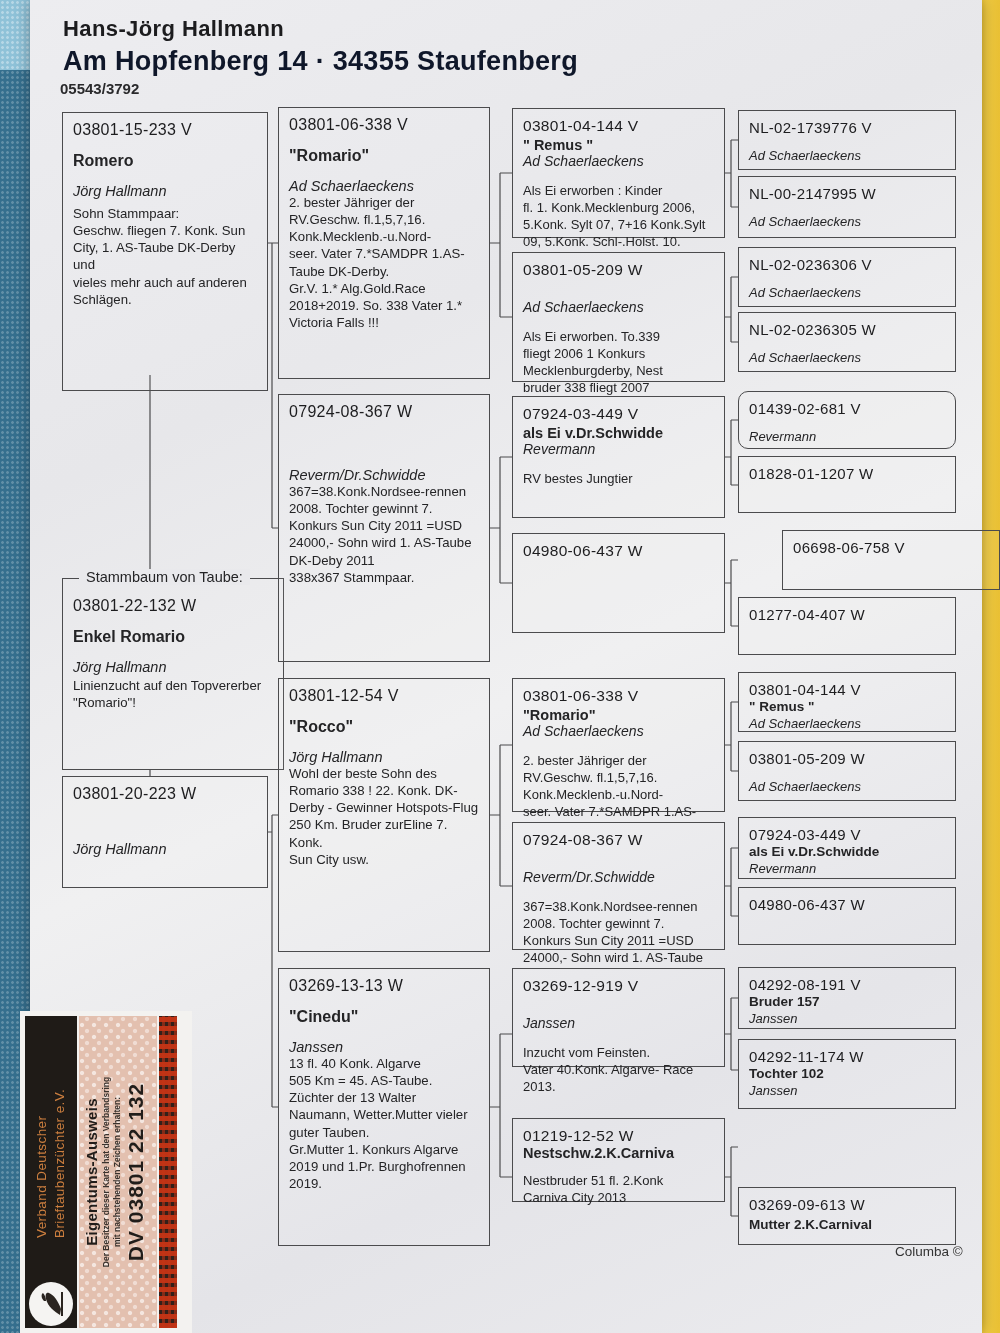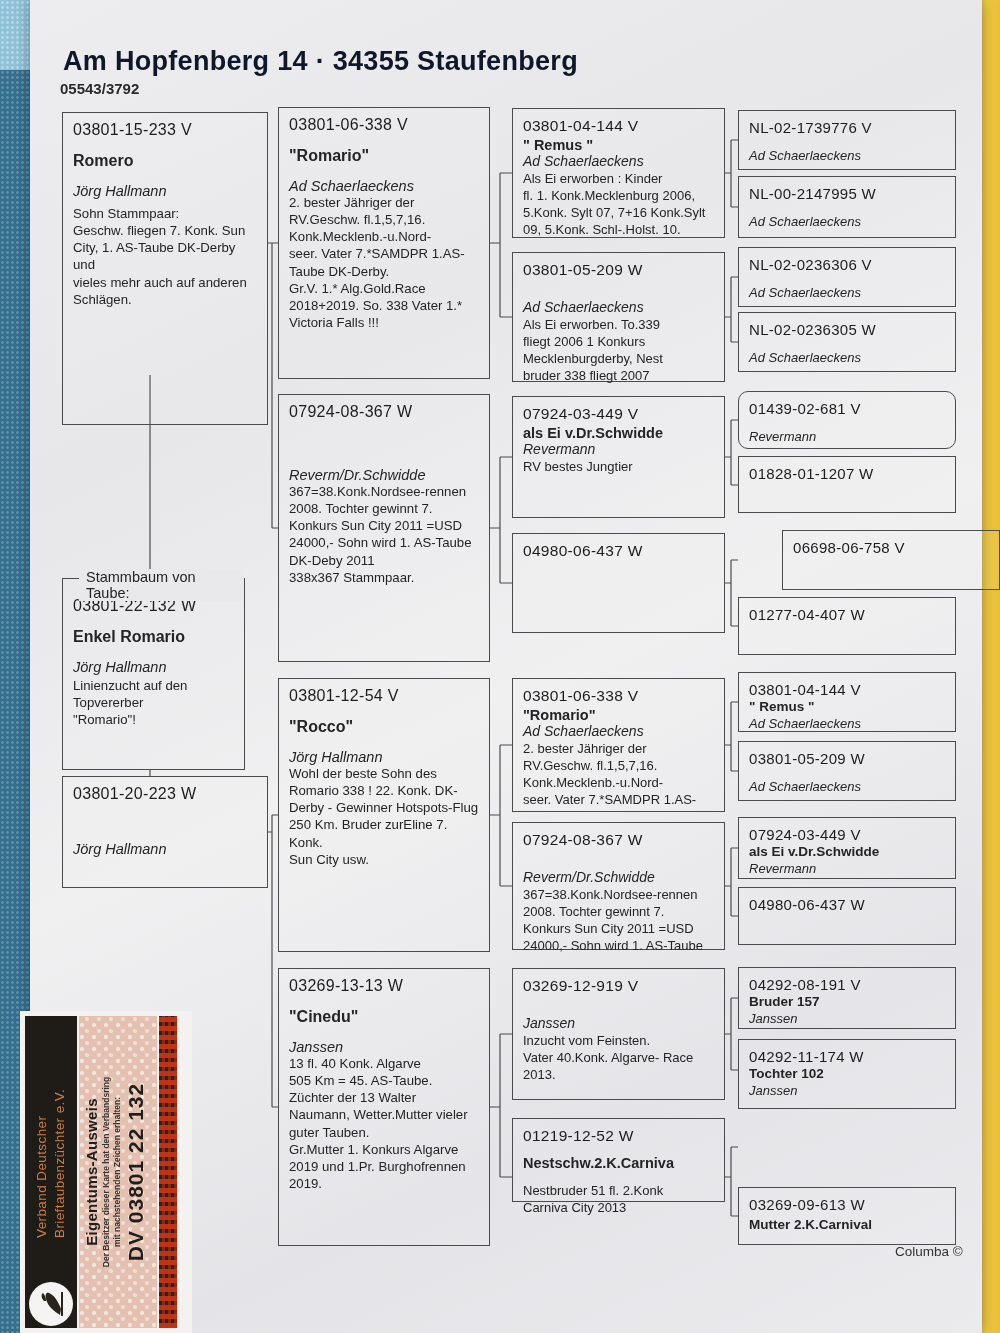--- a/index.html
+++ b/index.html
@@ -32,21 +32,21 @@
   .box{position:absolute;border:1.2px solid #4b4b4d;box-sizing:border-box;
     padding:8px 10px;color:#242426;background:rgba(255,255,255,0.06);}
   .ring{font-size:16px;letter-spacing:.3px;color:#1d1d1f;}
   .bird-name{font-weight:bold;font-size:16px;margin-top:13px;}
   .breeder{font-style:italic;font-size:14.5px;margin-top:13px;}
   .notes{font-size:13.2px;line-height:1.3;margin-top:6px;white-space:pre-line;}
 
   .c3 .ring{font-size:15.5px;}
   .c3 .bird-name{font-size:14.5px;margin-top:4px;}
   .c3 .breeder{font-size:14px;margin-top:3px;}
-  .c3 .notes{font-size:13px;margin-top:2px;}
+  .c3 .notes{font-size:13px;margin-top:14px;}
   .c3 .breeder.gap{margin-top:20px;}
 
   .c4 .ring{font-size:15px;}
   .c4 .bird-name{font-size:13.5px;margin-top:4px;}
   .c4 .breeder{font-size:13px;margin-top:2px;}
   .c4 .breeder.mt{margin-top:12px;}
 
   .c2 .breeder.biggap{margin-top:46px;}
 
   
@@ -105,35 +105,36 @@
       M725 173 H731 M731 140 V207 M731 140 H738 M731 207 H738
       M725 317 H731 M731 277 V342 M731 277 H738 M731 342 H738
       M725 457 H731 M731 420 V485 M731 420 H738 M731 485 H738
       M725 583 H731 M731 560 V626 M731 560 H738 M731 626 H738
       M725 745 H731 M731 702 V771 M731 702 H738 M731 771 H738
       M725 886 H731 M731 848 V916 M731 848 H738 M731 916 H738
       M725 1034 H731 M731 998 V1070 M731 998 H738 M731 1070 H738
       M725 1177 H731 M731 1147 V1216 M731 1147 H738 M731 1216 H738"></path>
   </svg>
 
+  <div class="h-name">Hans-Jörg Hallmann</div>
   <div class="h-addr">Am Hopfenberg 14  ·  34355 Staufenberg</div>
   <div class="h-phone">05543/3792</div>
 
-  <div class="box c1" style="left:62px;top:112px;width:206px;height:313px;">
+  <div class="box c1" style="left:62px;top:112px;width:206px;height:279px;">
     <div class="ring">03801-15-233 V</div>
     <div class="bird-name">Romero</div>
     <div class="breeder">Jörg Hallmann</div>
     <div class="notes">Sohn Stammpaar:
 Geschw. fliegen 7. Konk. Sun
 City, 1. AS-Taube DK-Derby und
 vieles mehr  auch auf anderen
 Schlägen.</div>
   </div>
 
-  <div class="subject-box" style="left:62px;top:578px;width:183px;height:192px;">
+  <div class="subject-box" style="left:62px;top:578px;width:222px;height:192px;">
     <div class="subject-legend">Stammbaum von Taube:</div>
     <div class="ring">03801-22-132 W</div>
     <div class="bird-name">Enkel Romario</div>
     <div class="breeder">Jörg Hallmann</div>
     <div class="notes" style="margin-top:2px;">Linienzucht auf den Topvererber
 "Romario"!</div>
   </div>
 
   <div class="box c1" style="left:62px;top:776px;width:206px;height:112px;">
     <div class="ring">03801-20-223 W</div>
@@ -232,31 +233,31 @@
 
   <div class="box c3" style="left:512px;top:822px;width:213px;height:128px;">
     <div class="ring">07924-08-367 W</div>
     <div class="breeder gap">Reverm/Dr.Schwidde</div>
     <div class="notes">367=38.Konk.Nordsee-rennen
 2008. Tochter  gewinnt 7.
 Konkurs Sun City 2011 =USD
 24000,- Sohn wird 1. AS-Taube</div>
   </div>
 
-  <div class="box c3" style="left:512px;top:968px;width:213px;height:132px;">
+  <div class="box c3" style="left:512px;top:968px;width:213px;height:99px;">
     <div class="ring">03269-12-919 V</div>
     <div class="breeder gap">Janssen</div>
     <div class="notes">Inzucht vom Feinsten.
 Vater 40.Konk. Algarve- Race
 2013.</div>
   </div>
 
   <div class="box c3" style="left:512px;top:1118px;width:213px;height:84px;">
     <div class="ring">01219-12-52 W</div>
-    <div class="bird-name" style="margin-top:10px;">Nestschw.2.K.Carniva</div>
+    <div class="bird-name" style="margin-top:0;">Nestschw.2.K.Carniva</div>
     <div class="notes" style="margin-top:12px;">Nestbruder 51 fl. 2.Konk
 Carniva City 2013</div>
   </div>
 
   <div class="box c4" style="left:738px;top:110px;width:218px;height:60px;">
     <div class="ring">NL-02-1739776 V</div>
     <div class="breeder mt">Ad Schaerlaeckens</div>
   </div>
   <div class="box c4" style="left:738px;top:176px;width:218px;height:62px;">
     <div class="ring">NL-00-2147995 W</div>

